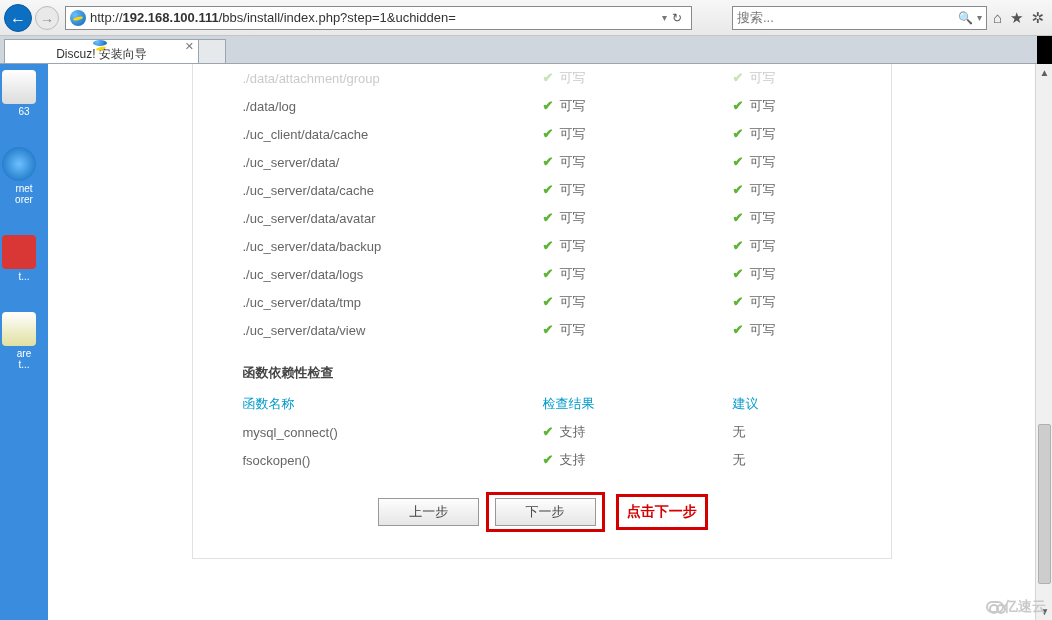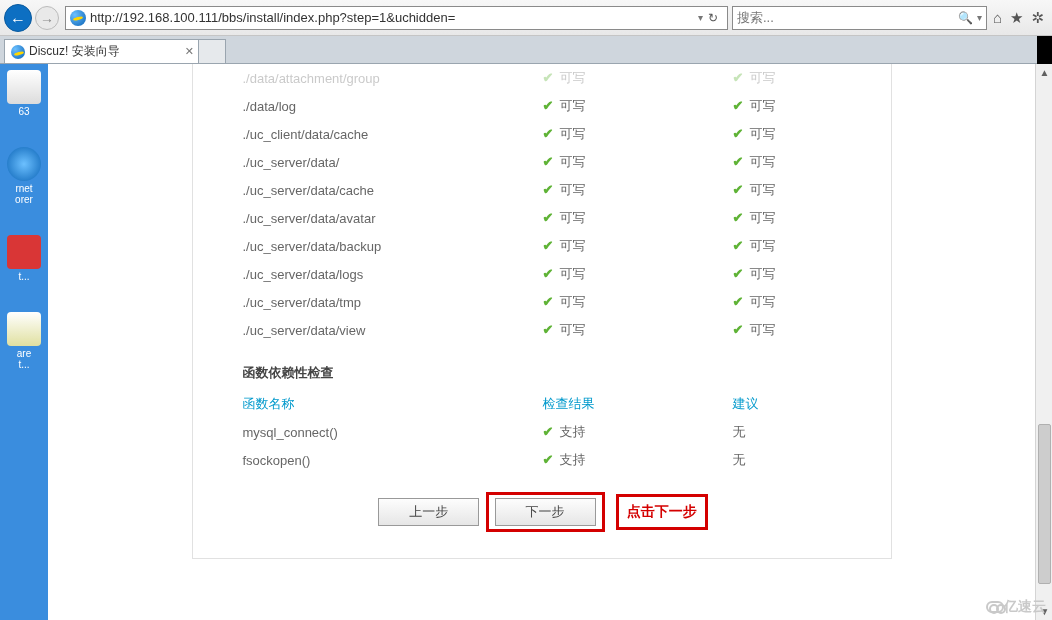--- a/index.html
+++ b/index.html
@@ -6,37 +6,37 @@
 body { font-family: "Microsoft YaHei", Arial, sans-serif; font-size: 12px; background: #3a8dde; width: 1052px; height: 620px; overflow: hidden; position: relative; }
 
 
 .ie-toolbar { height: 36px; background: linear-gradient(#f7f7f7,#e8e8e8); border-bottom: 1px solid #c5c5c5; display: flex; align-items: center; padding: 0 4px; position: relative; }
 .nav-back { width: 28px; height: 28px; border-radius: 50%; background: #0d6fc2; color: #fff; display: inline-flex; align-items: center; justify-content: center; font-size: 16px; cursor: pointer; margin-right: 3px; border:1px solid #0a5a9e;}
 .nav-fwd { width: 24px; height: 24px; border-radius: 50%; background: #e9e9e9; color: #888; display: inline-flex; align-items: center; justify-content: center; font-size: 14px; cursor: pointer; border:1px solid #bbb;}
 .addr-bar { flex: 1; height: 24px; border: 1px solid #8a8a8a; background: #fff; margin: 0 4px 0 6px; display: flex; align-items: center; padding: 0 4px; }
 .ie-logo { width: 16px; height: 16px; background: radial-gradient(circle at 30% 30%, #6cc0ff, #0a63b6); border-radius: 50%; margin-right: 4px; position: relative; }
 .ie-logo::after { content:""; position:absolute; left:3px; top:7px; width:10px; height:3px; border-radius:50%; background:gold; transform:rotate(-15deg);}
 .url-text { color:#333; font-family: "Segoe UI", Arial; font-size:13px; white-space:nowrap; overflow:hidden;}
-.url-text .urlb { font-weight: normal; }
+.url-text .urlb { font-weight: bold; }
 .addr-refresh { width:20px; text-align:center; color:#555; cursor:pointer; }
-.search-bar { width: 255px; height:24px; border:1px solid #8a8a8a; background:#fff; display:flex; align-items:center; padding:0 4px; margin-right:6px;}
+.search-bar { width: 255px; height:24px; border:1px solid #8a8a8a; background:#fff; display:flex; align-items:center; padding:0 4px; margin-right:6px;margin-left:36px;}
 .search-bar input { border:none; outline:none; font-size:13px; width:100%; color:#999; font-family:"Segoe UI",Arial;}
 .search-icon { width:18px; color:#555; cursor:pointer; font-size:12px;}
 .ie-tools { display:flex; align-items:center; gap:8px; color:#555; padding-right:4px;}
 .ie-tools span { cursor:pointer; font-size:15px;}
 
 .tab-strip { height: 28px; background: #cfd6dd; display:flex; align-items:flex-end; padding-left:4px; border-bottom:1px solid #9aa5af;}
-.tab { background:#fff; border:1px solid #9aa5af; border-bottom:none; height:24px; width:195px; display:flex; align-items:center; padding:0 6px; font-size:12px; color:#333; position:relative;}
+.tab { background:#fff; border:1px solid #9aa5af; border-bottom:none; height:24px; width:195px; display:flex; align-items:center; padding:0 6px; font-size:12px; color:#333; position:relative;flex-direction:column;}
 .tab .ie-logo { width:14px; height:14px; margin-right:4px;}
 .tab-close { position:absolute; right:4px; color:#777; cursor:pointer; font-size:11px;}
 .tab-blank { background:#e6e9ec; border:1px solid #9aa5af; border-bottom:none; width:28px; height:24px; margin-left:-1px;}
 
 
 .desktop-icons { position:absolute; left:2px; top:70px; width:44px; display:flex; flex-direction:column; gap:30px; color:#fff; font-size:10px; text-align:center;}
-.dicon { display:flex; flex-direction:column; align-items:center; }
+.dicon { display:flex; flex-direction:column; }
 .dicon-sq { width:34px; height:34px; border-radius:4px; margin-bottom:2px;}
 
 
 .browser-viewport { position:absolute; left:48px; top:64px; right:17px; bottom:0; background:#fff;}
 .scrollbar-v { position:absolute; right:0; top:64px; width:17px; bottom:0; background:#f0f0f0; border-left:1px solid #d4d4d4;}
 .scroll-thumb { position:absolute; left:2px; width:13px; background:#cdcdcd; border:1px solid #b0b0b0; border-radius:2px;}
 .scroll-arrow { position:absolute; left:0; width:17px; height:17px; background:#f0f0f0; display:flex; align-items:center; justify-content:center; color:#606060; font-size:10px;}
 
 .install-wrapper { width:700px; margin:0 auto; background:#fff; }
 .install-panel { border:1px solid #e1e1e1; border-top:none; background:#fff; padding:0 50px 20px 50px; }

